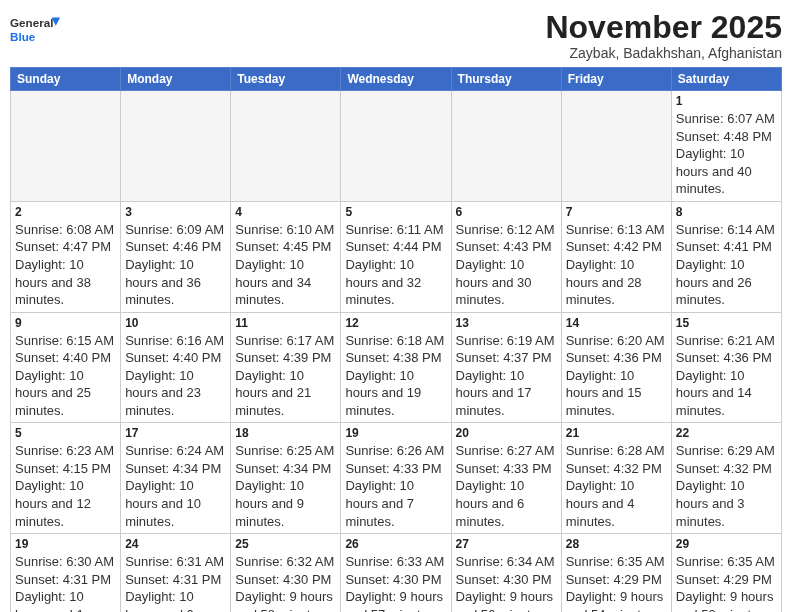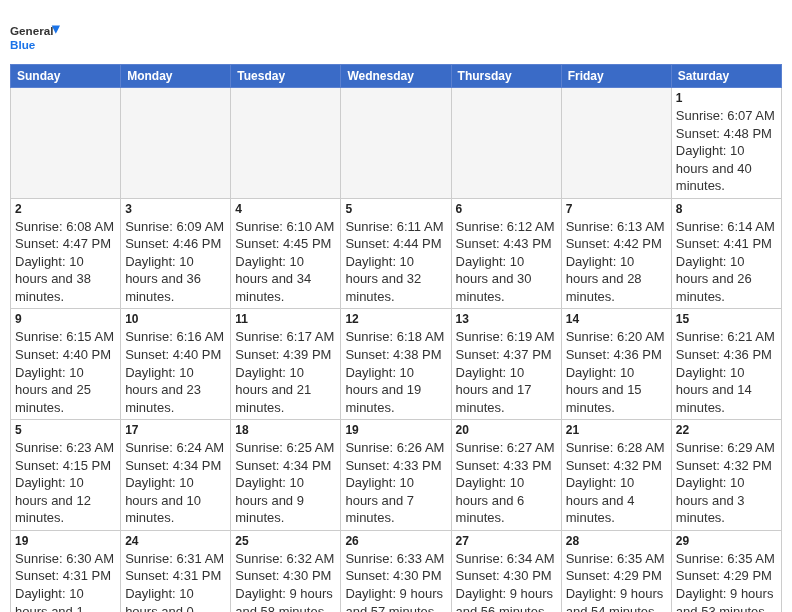--- a/index.html
+++ b/index.html
@@ -20,21 +20,20 @@
     .header {
       display: flex;
       justify-content: space-between;
       align-items: flex-start;
       margin-bottom: 6px;
     }
     .logo {
       display: flex;
       align-items: center;
       gap: 4px;
-      margin-top: 8px;
     }
     .title-block {
       text-align: right;
     }
     .month-title {
       font-size: 32px;
       font-weight: bold;
       color: #222;
       line-height: 1.1;
     }
@@ -87,20 +86,24 @@
 
 <div class="page">
   <div class="header">
     <div class="logo">
   <svg width="50" height="40" viewBox="0 0 60 40">
     <text x="0" y="17" font-size="14" font-weight="bold" fill="#333" font-family="Arial">General</text>
     <text x="0" y="33" font-size="14" font-weight="bold" fill="#1a73e8" font-family="Arial">Blue</text>
     <polygon points="50,5 60,5 55,15" fill="#1a73e8"></polygon>
   </svg>
 </div>
+    <div class="title-block">
+      <div class="month-title">November 2025</div>
+      <div class="subtitle">Zaybak, Badakhshan, Afghanistan</div>
+    </div>
   </div>
 
   <table>
     <thead>
       <tr>
       <th class="day-header">Sunday</th>
           <th class="day-header">Monday</th>
           <th class="day-header">Tuesday</th>
           <th class="day-header">Wednesday</th>
           <th class="day-header">Thursday</th>

